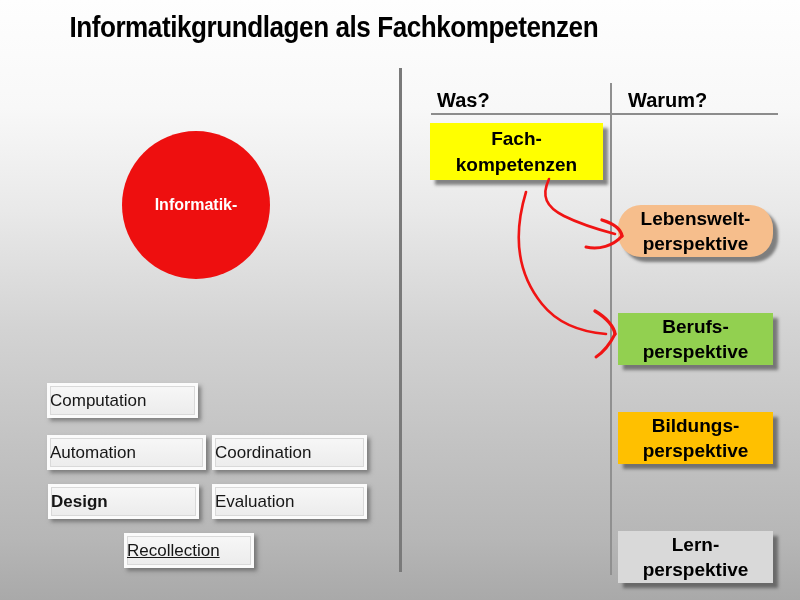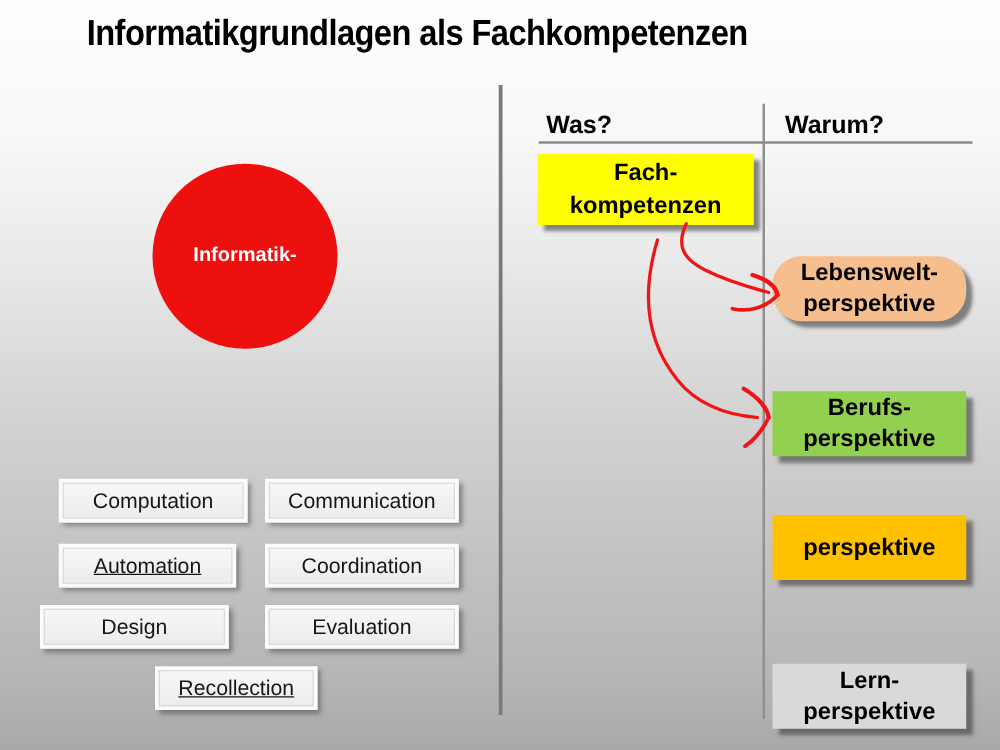--- a/index.html
+++ b/index.html
@@ -32,21 +32,21 @@
     display: flex; flex-direction: column; justify-content: center;
     text-align: center;
     color: #fff; font-weight: bold; font-size: 16px; line-height: 22px;
   }
 
   .concept-btn {
     position: absolute; height: 35px;
     background: linear-gradient(180deg, #F7F7F7, #ECECEC);
     border: 3px solid #FBFBFB;
     box-shadow: 3px 3px 4px rgba(70,70,70,0.55), inset 0 0 0 1px #D9D9D9;
-    text-align: center; line-height: 29px;
+    line-height: 29px;
     font-size: 17px; color: #161616; white-space: nowrap;
   }
 
   .vline-thick {
     position: absolute; left: 399px; top: 68px;
     width: 3px; height: 504px; background: #7A7A7A;
   }
   .vline-thin {
     position: absolute; left: 610px; top: 83px;
     width: 2px; height: 492px; background: #909090;
@@ -85,24 +85,23 @@
 
   <div class="title-wrap">
     <div class="title">Informatikgrundlagen als Fachkompetenzen</div>
   </div>
 
   <div class="circle" style="background: rgb(238, 15, 15);">
     <span>Informatik-</span>
   </div>
 
   <div class="concept-btn" style="left:47px;  top:383px; width:151px;">Computation</div>
-  <div class="concept-btn" style="left:212px; top:383px; width:155px;">Communication</div>
-  <div class="concept-btn" style="left:47px;  top:435px; width:142px;text-decoration:underline;">Automation</div>
+  <div class="concept-btn" style="left:47px;  top:435px; width:159px;">Automation</div>
   <div class="concept-btn" style="left:212px; top:435px; width:155px;">Coordination</div>
-  <div class="concept-btn" style="left:32px;  top:484px; width:151px;">Design</div>
+  <div class="concept-btn" style="left:48px;  top:484px; width:151px;font-weight:bold;">Design</div>
   <div class="concept-btn" style="left:212px; top:484px; width:155px;">Evaluation</div>
   <div class="concept-btn" style="left:124px; top:533px; width:130px;text-decoration:underline;">Recollection</div>
 
   <div class="vline-thick"></div>
   <div class="vline-thin"></div>
 
   <div class="col-header" style="left:437px;">Was?</div>
   <div class="col-header" style="left:628px;">Warum?</div>
   <div class="header-rule" style="left:431px; width:180px;"></div>
   <div class="header-rule" style="left:612px; width:166px;"></div>
@@ -114,20 +113,21 @@
 
   <div class="tag-box pbox pbox-0" style="background: rgb(246, 190, 140);">
     <span>Lebenswelt-</span>
     <span>perspektive</span>
   </div>
   <div class="tag-box pbox pbox-1" style="background: rgb(146, 208, 80);">
     <span>Berufs-</span>
     <span>perspektive</span>
   </div>
   <div class="tag-box pbox pbox-2" style="background: rgb(255, 192, 0);">
+    <span>Bildungs-</span>
     <span>perspektive</span>
   </div>
   <div class="tag-box pbox pbox-3" style="background: rgb(217, 217, 217); align-items: center;">
     <span>Lern-</span>
     <span>perspektive</span>
   </div>
 
   <svg class="arrow-layer" width="800" height="600" viewBox="0 0 800 600">
     <g fill="none" stroke-linecap="round" stroke="#F01414">
 

